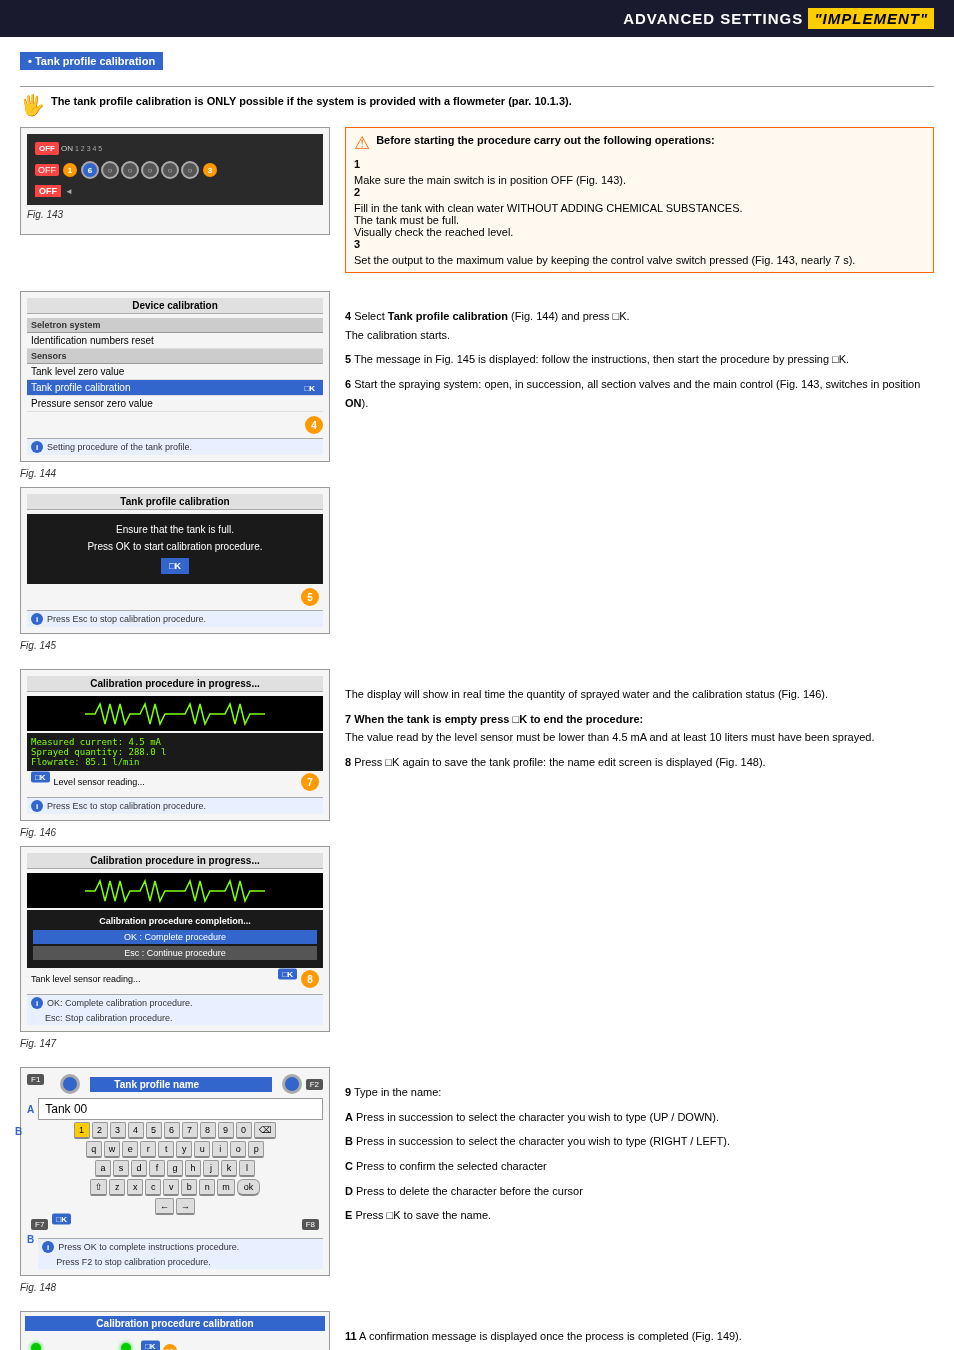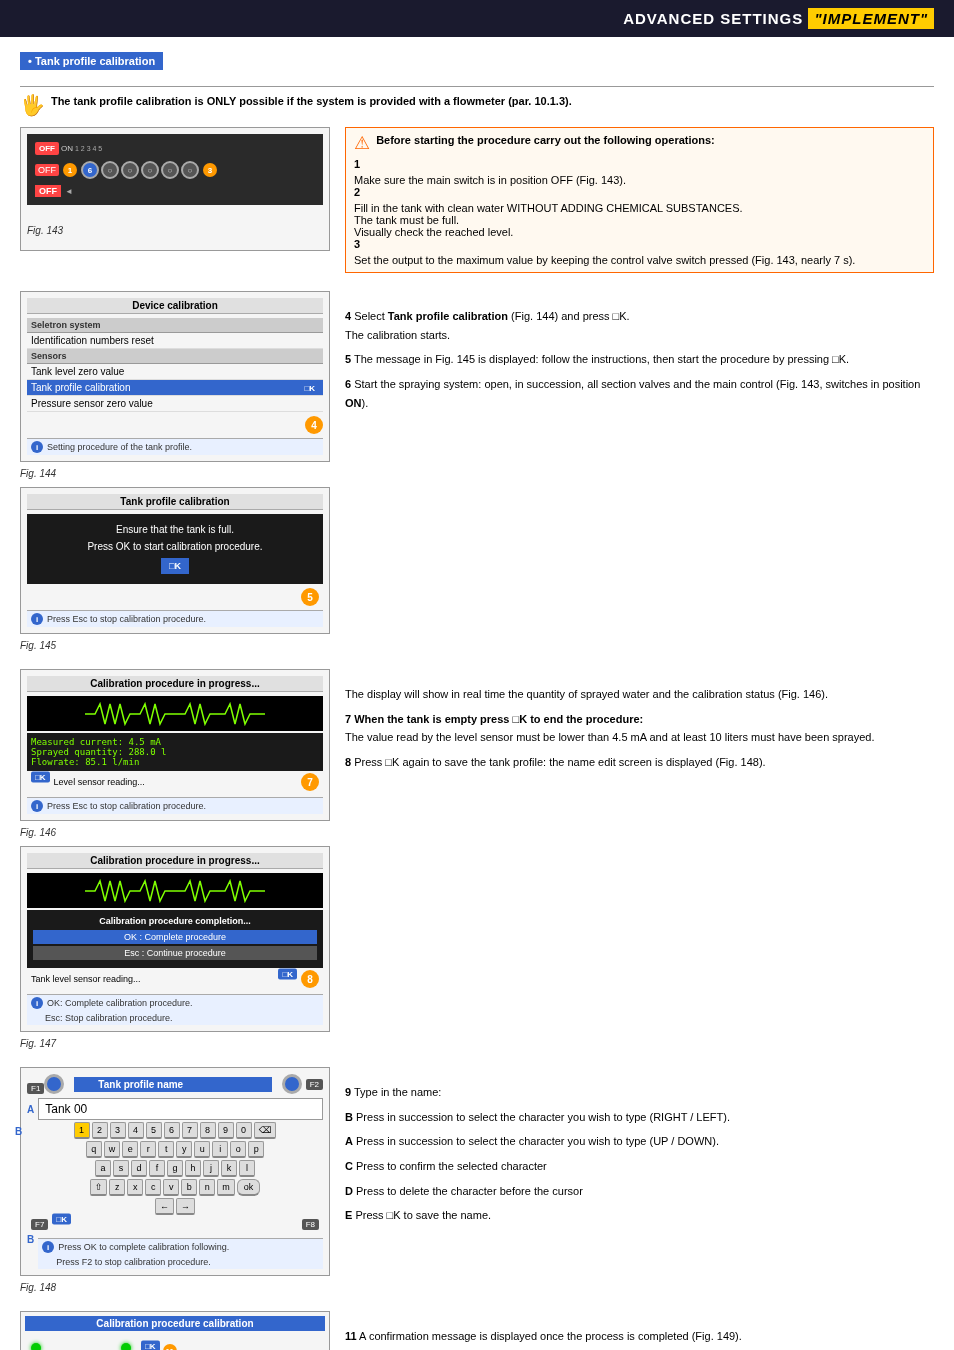--- a/index.html
+++ b/index.html
@@ -311,21 +311,21 @@
               <div style="width:18px; height:18px; border-radius:50%; background:#555; border:2px solid #aaa; display:flex; align-items:center; justify-content:center; font-size:8px; color:#ccc;">○</div>
               <div style="width:18px; height:18px; border-radius:50%; background:#555; border:2px solid #aaa; display:flex; align-items:center; justify-content:center; font-size:8px; color:#ccc;">○</div>
             </div>
             <span style="display:inline-flex; align-items:center; justify-content:center; width:14px; height:14px; border-radius:50%; background:#ff9900; color:#fff; font-size:8px; font-weight:bold;">3</span>
           </div>
           <div style="margin-top:6px; display:flex; align-items:center; gap:4px;">
             <span style="background:#ff4444; color:#fff; font-size:9px; padding:1px 4px; font-weight:bold;">OFF</span>
             <span style="font-size:8px; color:#aaa;">◄</span>
           </div>
         </div>
-        <div class="fig-label" style="margin-top:20px;">Fig. 143</div>
+        <div class="fig-label" style="margin-top:4px;">Fig. 143</div>
       </div>
     </div>
 
     <div class="right-col">
 
       <div class="alert-box">
         <div style="display:flex; align-items:flex-start; gap:6px; margin-bottom:6px;">
           <span class="warning-triangle">⚠</span>
           <strong>Before starting the procedure carry out the following operations:</strong>
         </div>
@@ -470,21 +470,21 @@
     </div>
   </div>
 
   
   <div class="two-col">
     <div class="left-col">
 
       <div class="fig-box">
 
         <div style="display:flex; justify-content:space-between; align-items:center; margin-bottom:4px;">
-          <div style="display:flex; align-items:flex-end; gap:0;">
+          <div style="display:flex; align-items:flex-start; gap:16px;">
             <span style="background:#555; color:#fff; font-size:8px; padding:1px 4px; border-radius:2px;">F1</span>
             <div style="width:20px; height:20px; border-radius:50%; background:#3366cc; border:3px solid #aaa; display:flex; align-items:center; justify-content:center;"></div>
           </div>
           <div class="keyboard-title-bar" style="flex:1; margin: 0 10px;">
             <span>Tank profile name</span>
           </div>
           <div style="display:flex; align-items:center; gap:4px;">
             <div style="width:20px; height:20px; border-radius:50%; background:#3366cc; border:3px solid #aaa;"></div>
             <span style="background:#555; color:#fff; font-size:8px; padding:1px 4px; border-radius:2px;">F2</span>
           </div>
@@ -560,39 +560,39 @@
           <div style="display:flex; align-items:center; gap:4px;">
             <span style="background:#555; color:#fff; font-size:8px; padding:1px 4px; border-radius:2px;">F8</span>
           </div>
         </div>
 
         <div style="display:flex; align-items:flex-start; gap:4px; margin-top:4px;">
           <span style="font-weight:bold; font-size:10px; color:#3366cc;">B</span>
           <div style="flex:1;">
             <div class="fig-footer">
               <span class="info-circle">i</span>
-              <span>Press OK to complete calibration following.</span>
+              <span>Press OK to complete instructions procedure.</span>
             </div>
             <div style="background:#e8f0ff; padding:2px 4px 2px 18px; font-size:9px; color:#333;">Press F2 to stop calibration procedure.</div>
           </div>
         </div>
       </div>
       <div class="fig-label">Fig. 148</div>
     </div>
 
     <div class="right-col">
       <div class="inst-list">
         <div class="step-item">
           <strong>9</strong> Type in the name:
         </div>
         <div class="step-item">
+          <strong>A</strong> Press in succession to select the character you wish to type (UP / DOWN).
+        </div>
+        <div class="step-item">
           <strong>B</strong> Press in succession to select the character you wish to type (RIGHT / LEFT).
-        </div>
-        <div class="step-item">
-          <strong>A</strong> Press in succession to select the character you wish to type (UP / DOWN).
         </div>
         <div class="step-item">
           <strong>C</strong> Press to confirm the selected character
         </div>
         <div class="step-item">
           <strong>D</strong> Press to delete the character before the cursor
         </div>
         <div class="step-item">
           <strong>E</strong> Press □K to save the name.
         </div>

